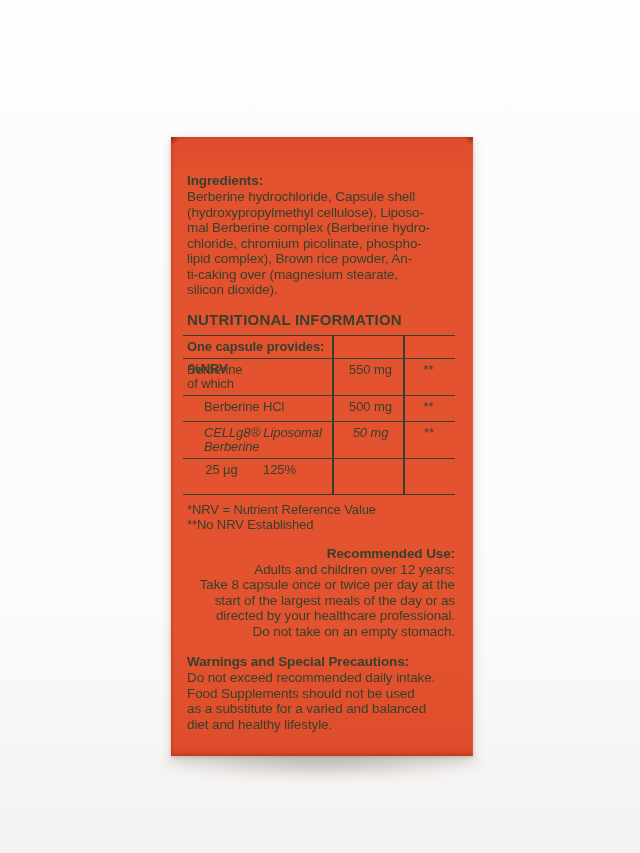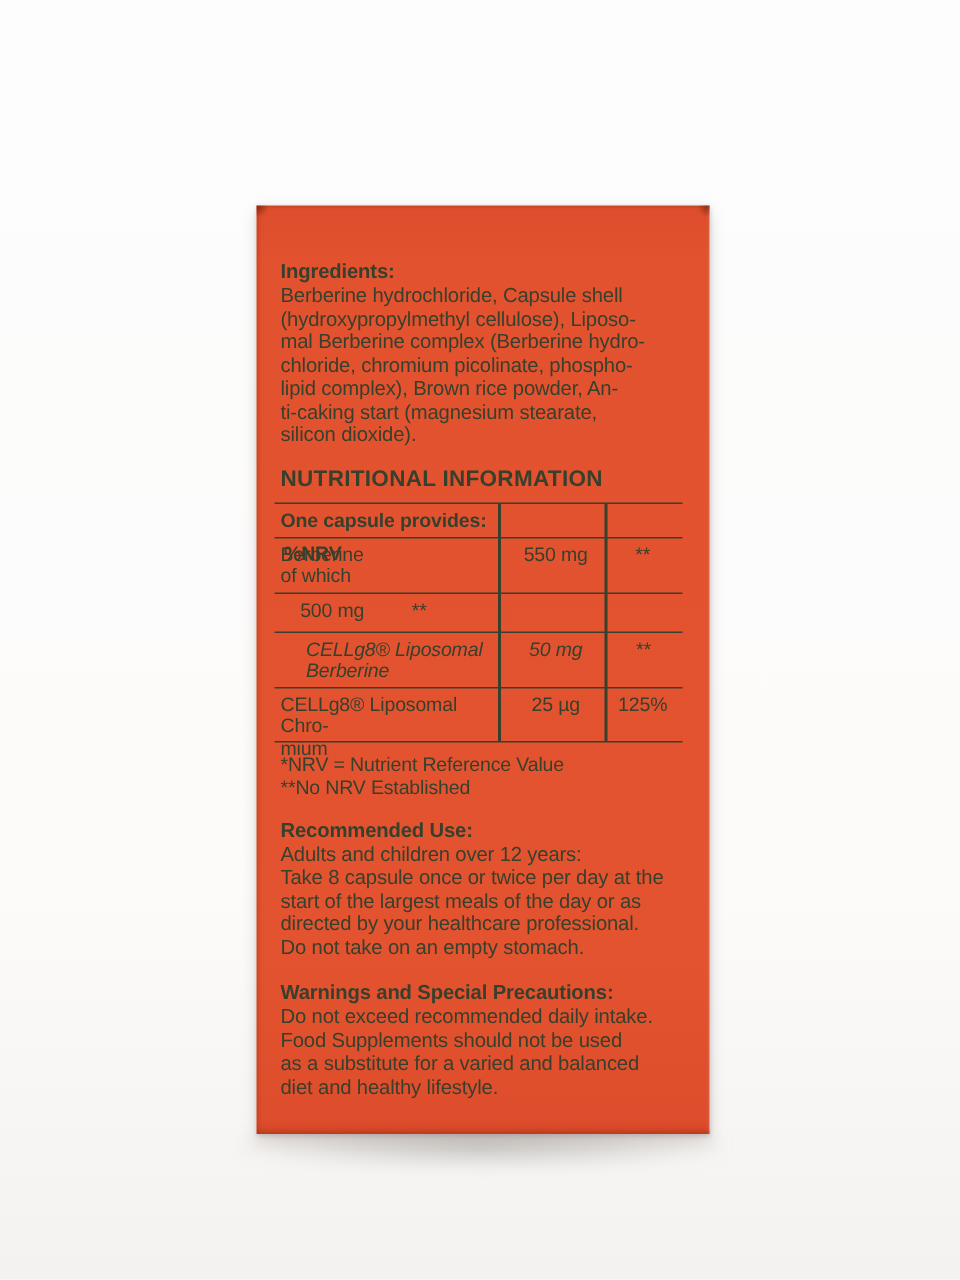--- a/index.html
+++ b/index.html
@@ -50,39 +50,39 @@
   .trow { display:flex; position:relative; z-index:1; border-bottom:1.5px solid #37402D; }
   .trow:last-child { border-bottom:none; }
   .thead { height:23px;flex-direction:column; }
   .c1 { width:149px; padding:4px 0 0 4px; white-space:pre-line; overflow:visible; }
   .c2 { width:71px;  padding:4px 0 0 6px; text-align:center; }
   .c3 { width:51px;  padding:4px 0 0 0;  text-align:center; }
   .indent .c1 { padding-left:21px; }
   .bold { font-weight:bold; }
 
   .footnotes { margin-top:7px; font-size:13px; line-height:15px; white-space:pre-line; }
-  .sec-recommended { margin-top:14px; }
+  .sec-recommended { margin-top:14px;text-align:right; }
   .sec-warnings { margin-top:15px; }
 </style>
 </head>
 <body>
 
 <div class="stage">
   <div class="ground-shadow"></div>
 
   <div class="product-box">
 
     <div class="sec-ingredients">
       <div class="hd">Ingredients:</div>
       <div class="body-text">Berberine hydrochloride, Capsule shell
 (hydroxypropylmethyl cellulose), Liposo-
 mal Berberine complex (Berberine hydro-
 chloride, chromium picolinate, phospho-
 lipid complex), Brown rice powder, An-
-ti-caking start (magnesium stearate,
+ti-caking over (magnesium stearate,
 silicon dioxide).</div>
     </div>
 
     <div class="hd sec-nutrition-heading">NUTRITIONAL INFORMATION</div>
 
     <div class="ntable">
       <div class="vline vline1"></div>
       <div class="vline vline2"></div>
       <div class="trow thead">
         <div class="c1 bold">One capsule provides:</div>
@@ -90,32 +90,31 @@
         <div class="c3 bold">%NRV</div>
       </div>
       <div>
           <div class="trow" style="height: 37px;">
             <div class="c1">Berberine
 of which</div>
             <div class="c2">550 mg</div>
             <div class="c3">**</div>
           </div>
           <div class="trow indent" style="height: 26px;">
+            <div class="c1">Berberine HCl</div>
             <div class="c2">500 mg</div>
             <div class="c3">**</div>
           </div>
           <div class="trow indent" style="height: 37px; font-style: italic;">
             <div class="c1">CELLg8® Liposomal
 Berberine</div>
             <div class="c2">50 mg</div>
             <div class="c3">**</div>
           </div>
           <div class="trow" style="height: 35px;">
-            <div class="c1">CELLg8® Liposomal Chro-
-mium</div>
             <div class="c2">25 µg</div>
             <div class="c3">125%</div>
           </div>
         </div>
     </div>
 
     <div class="footnotes">*NRV = Nutrient Reference Value
 **No NRV Established</div>
 
     <div class="sec-recommended">

